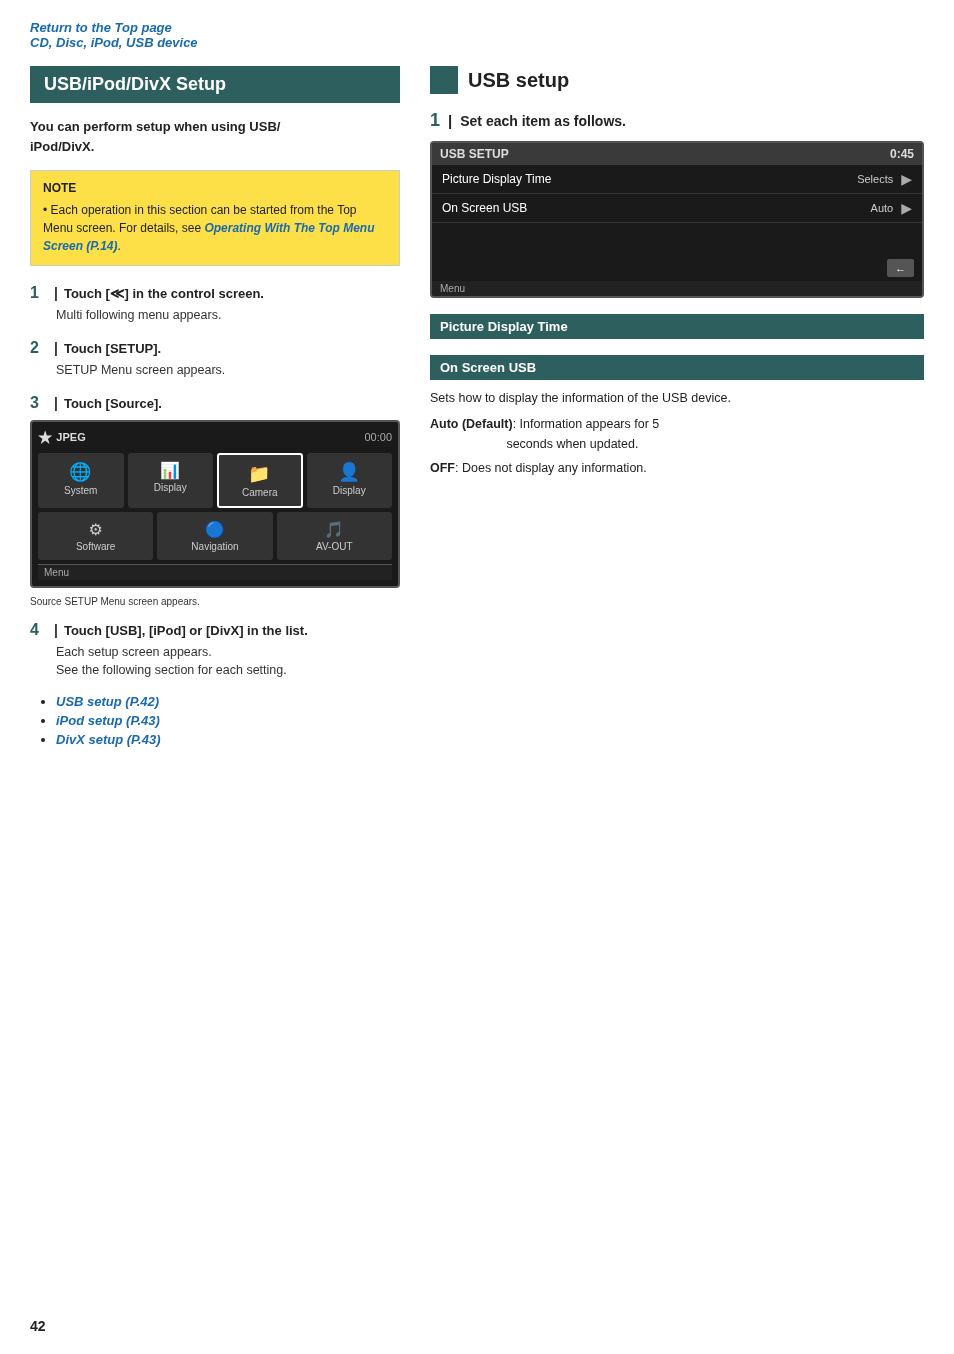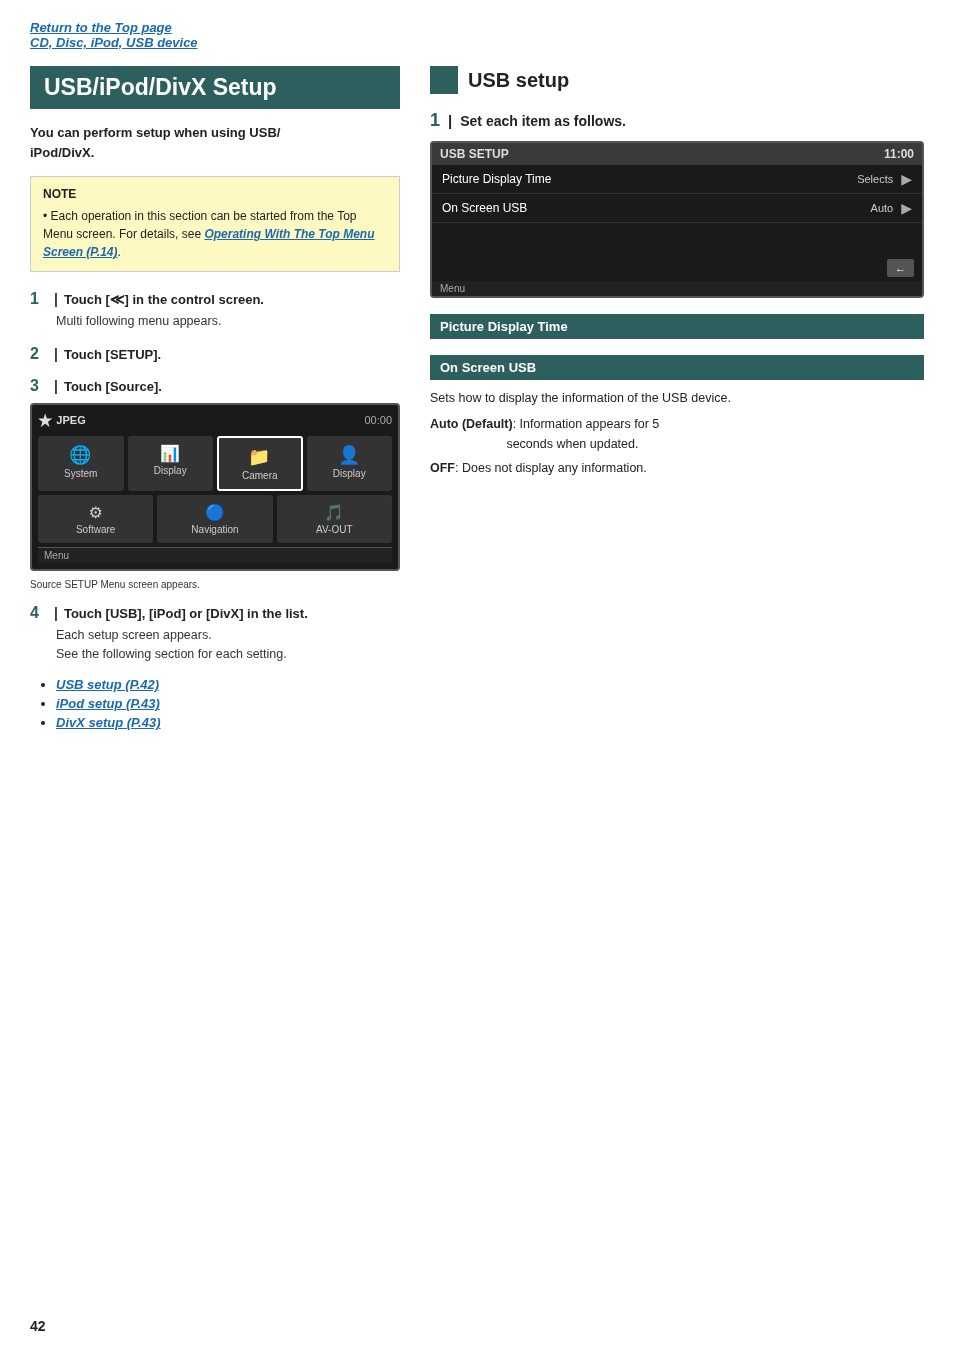--- a/index.html
+++ b/index.html
@@ -5,44 +5,44 @@
     * { box-sizing: border-box; margin: 0; padding: 0; }
     body {
       font-family: Arial, sans-serif;
       font-size: 13px;
       background: #fff;
       color: #222;
       width: 954px;
       min-height: 1354px;
       padding: 20px 30px 40px 30px;
     }
-    a { color: #1a6ab0; text-decoration: underline; }
+    a { color: #1a6ab0; }
     .top-links { margin-bottom: 16px; font-size: 13px; }
     .top-links a { display: block; font-style: italic; font-weight: bold; color: #1a6ab0; }
 
     .main-layout { display: flex; gap: 30px; }
     .left-col { flex: 0 0 370px; max-width: 370px; }
     .right-col { flex: 1; }
 
     .section-header {
       background: #2d5f5f;
       color: #fff;
-      font-size: 23px;
+      font-size: 18px;
       font-weight: bold;
       padding: 8px 14px;
       margin-bottom: 14px;
     }
 
     .intro-text { font-weight: bold; font-size: 13px; margin-bottom: 14px; line-height: 1.5; }
 
     .note-box {
       border: 1px solid #ccc;
       padding: 10px 12px;
       margin-bottom: 18px;
-      background: #fef9c3;
+      background: #fde047;
     }
     .note-box .note-title {
       font-weight: bold;
       font-size: 12px;
       margin-bottom: 6px;
     }
     .note-box p { font-size: 12px; line-height: 1.5; }
 
     .step { margin-bottom: 14px; }
     .step-header {
@@ -255,20 +255,21 @@
       </div>
       <div class="step-desc">Multi following menu appears.</div>
     </div>
 
     <div class="step">
       <div class="step-header">
         <span class="step-num">2</span>
         <span class="step-bar">|</span>
         <span class="step-label">Touch [SETUP].</span>
       </div>
+      <div class="step-desc">SETUP Menu screen appears.</div>
     </div>
 
     <div class="step">
       <div class="step-header">
         <span class="step-num">3</span>
         <span class="step-bar">|</span>
         <span class="step-label">Touch [Source].</span>
       </div>
 
       <div class="setup-screen">
@@ -349,21 +350,21 @@
 
     <div class="right-step-header">
       <span class="right-step-num">1</span>
       <span class="right-step-bar">|</span>
       <span class="right-step-label">Set each item as follows.</span>
     </div>
 
     <div class="usb-setup-screen">
       <div class="usb-screen-title-bar">
         <span>USB SETUP</span>
-        <span>11:00</span>
+        <span>0:45</span>
       </div>
       <div class="usb-screen-row">
         <span class="row-label">Picture Display Time</span>
         <span class="row-value">Selects</span>
         <span class="row-arrow">▶</span>
       </div>
       <div class="usb-screen-row">
         <span class="row-label">On Screen USB</span>
         <span class="row-value">Auto</span>
         <span class="row-arrow">▶</span>

